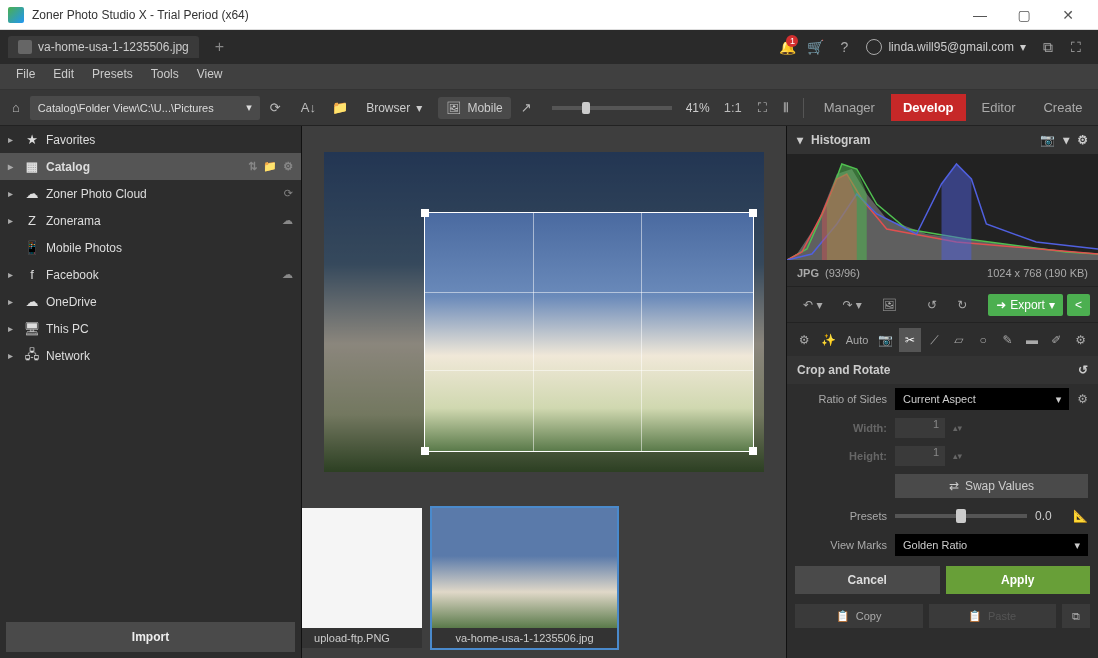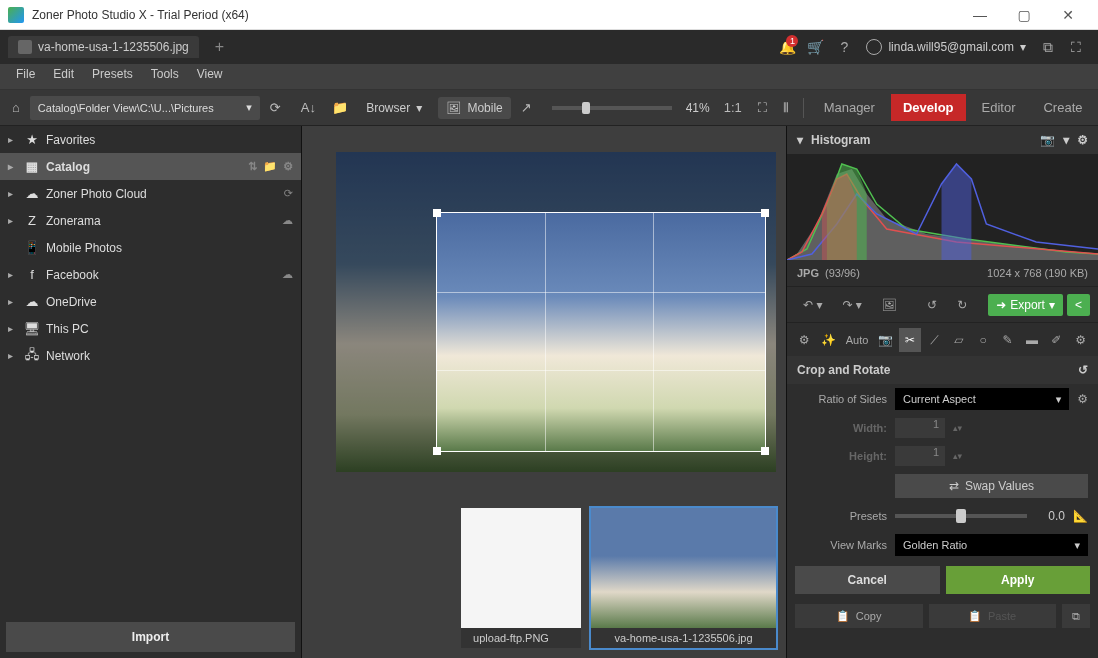--- a/index.html
+++ b/index.html
@@ -46,21 +46,21 @@
 .tree { flex: 1; overflow: auto; }
 .tree-row { height: 27px; display: flex; align-items: center; padding: 0 8px; gap: 6px; color: #ddd; }
 .tree-row.selected { background: #555; font-weight: bold; }
 .tree-arrow { width: 10px; font-size: 10px; color: #aaa; }
 .tree-icon { width: 16px; display: flex; justify-content: center; font-size: 13px; }
 .tree-label { flex: 1; font-size: 12px; }
 .tree-actions { display: flex; gap: 6px; color: #888; font-size: 11px; }
 .import-btn { height: 30px; background: #4a4a4a; margin: 6px; display: flex; align-items: center; justify-content: center; font-weight: bold; color: #eee; }
 
 
-.center { flex: 1; background: #3e3e3e; display: flex; flex-direction: column; align-items: flex-end; }
+.center { flex: 1; background: #3e3e3e; display: flex; flex-direction: column; }
 .preview-area { flex: 1; display: flex; align-items: center; justify-content: center; padding: 10px; }
 .preview-img { width: 440px; height: 320px; background: linear-gradient(to bottom, #3a5a8a 0%, #5a7a9a 35%, #e8e0d0 60%, #c0c8a0 82%, #4a6a3a 100%); position: relative; }
 .preview-overlay { position: absolute; inset: 0; background: rgba(0,0,0,0.4); }
 .crop-box { position: absolute; left: 100px; top: 60px; width: 330px; height: 240px; border: 1.5px solid #fff; background: linear-gradient(to bottom, #4a6aa0 0%, #6a8aba 35%, #f0e8d8 60%, #d0d8b0 82%, #5a7a4a 100%); }
 .crop-grid-v { position: absolute; top: 0; bottom: 0; width: 1px; background: rgba(255,255,255,0.5); }
 .crop-grid-h { position: absolute; left: 0; right: 0; height: 1px; background: rgba(255,255,255,0.5); }
 .crop-handle { position: absolute; width: 8px; height: 8px; background: #fff; }
 .house-shape { position: absolute; left: 120px; top: 120px; width: 280px; height: 170px; background: #e8e8e0; clip-path: polygon(0 30%, 15% 5%, 30% 30%, 30% 0, 50% 20%, 80% 0, 100% 25%, 100% 100%, 0 100%); }
 
 .thumb-strip { height: 160px; display: flex; gap: 10px; padding: 10px; overflow: hidden; }
@@ -366,21 +366,21 @@
       <div class="swap-btn">
           <span>⇄</span>
           <span>Swap Values</span>
         </div>
     </div>
     <div class="form-row">
       <div class="form-label">Presets</div>
       <div class="rotation-slider">
           <div class="rotation-thumb"></div>
         </div>
-      <div style="width:30px;text-align:right">0.0</div>
+      <div style="width:30px;">0.0</div>
       <div style="color:#aaa">📐</div>
     </div>
     <div class="form-row">
       <div class="form-label">View Marks</div>
       <div class="form-select">
           <span>Golden Ratio</span>
           <span>▾</span>
         </div>
     </div>
     <div class="apply-row">

